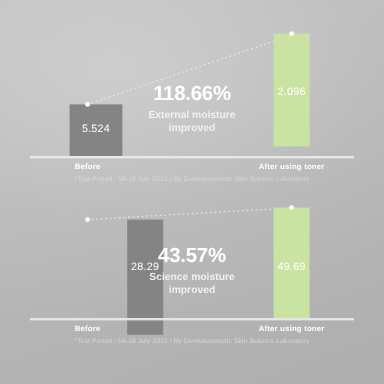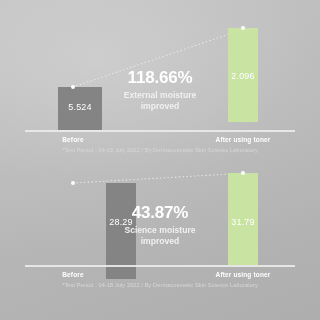--- a/index.html
+++ b/index.html
@@ -179,31 +179,31 @@
       <svg class="connector" viewBox="0 0 320 160" preserveAspectRatio="none">
         <line x1="73" y1="23" x2="247" y2="13" stroke="#e8e8e8" stroke-width="1.1" stroke-linecap="round" stroke-dasharray="0.6 3.2" opacity="0.95"></line>
       </svg>
 
       <div class="bar bar-gray" style="left:58px; top:23px; width:30px; height:96px;margin-left:48px;">
         <div class="bar-value" style="top:34px;">28.29</div>
       </div>
       <div class="dot" style="left:70.5px; top:20.5px;"></div>
 
       <div class="bar bar-green" style="left:228px; top:13px; width:30px; height:92px;">
-        <div class="bar-value bar-value-green" style="top:44px;">31.79</div>
+        <div class="bar-value bar-value-green" style="top:44px;">49.69</div>
       </div>
       <div class="dot" style="left:240.5px; top:10.5px;"></div>
 
       <div class="baseline" style="top:105px;"></div>
 
       <div class="axis-label" style="left:48px; top:111px; width:50px;">Before</div>
       <div class="axis-label" style="left:208px; top:111px; width:70px;">After using toner</div>
 
       <div class="center-block" style="top:44px;">
-        <div class="pct">43.87%</div>
+        <div class="pct">43.57%</div>
         <div class="caption">
           <div>Science moisture</div>
           <div>improved</div>
         </div>
       </div>
 
       <div class="footnote" style="top:122px;">*Test Period : 04-18 July 2022 / By Dermacosmetic Skin Science Laboratory</div>
     </div>
   </div>
 

